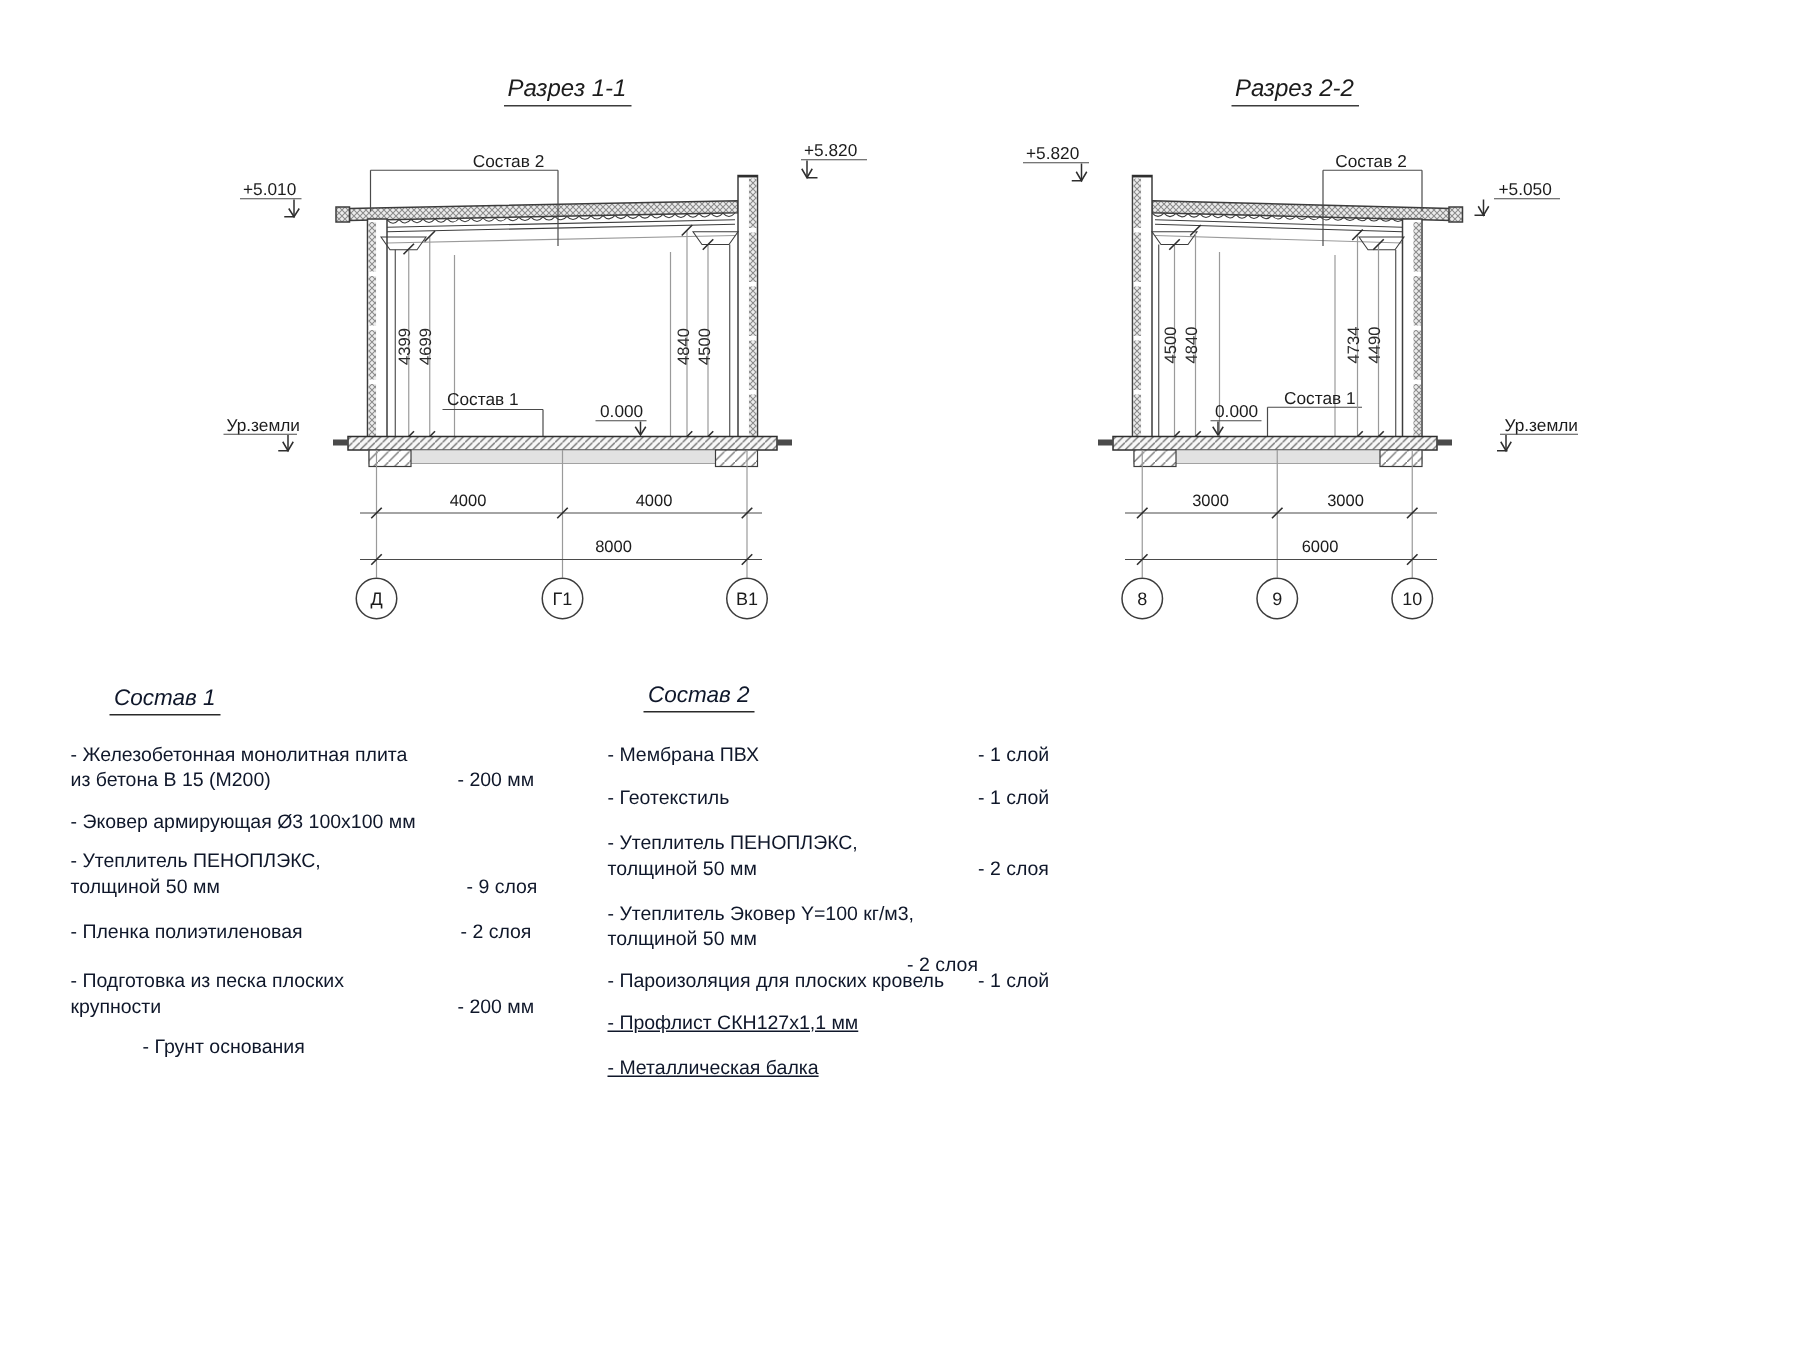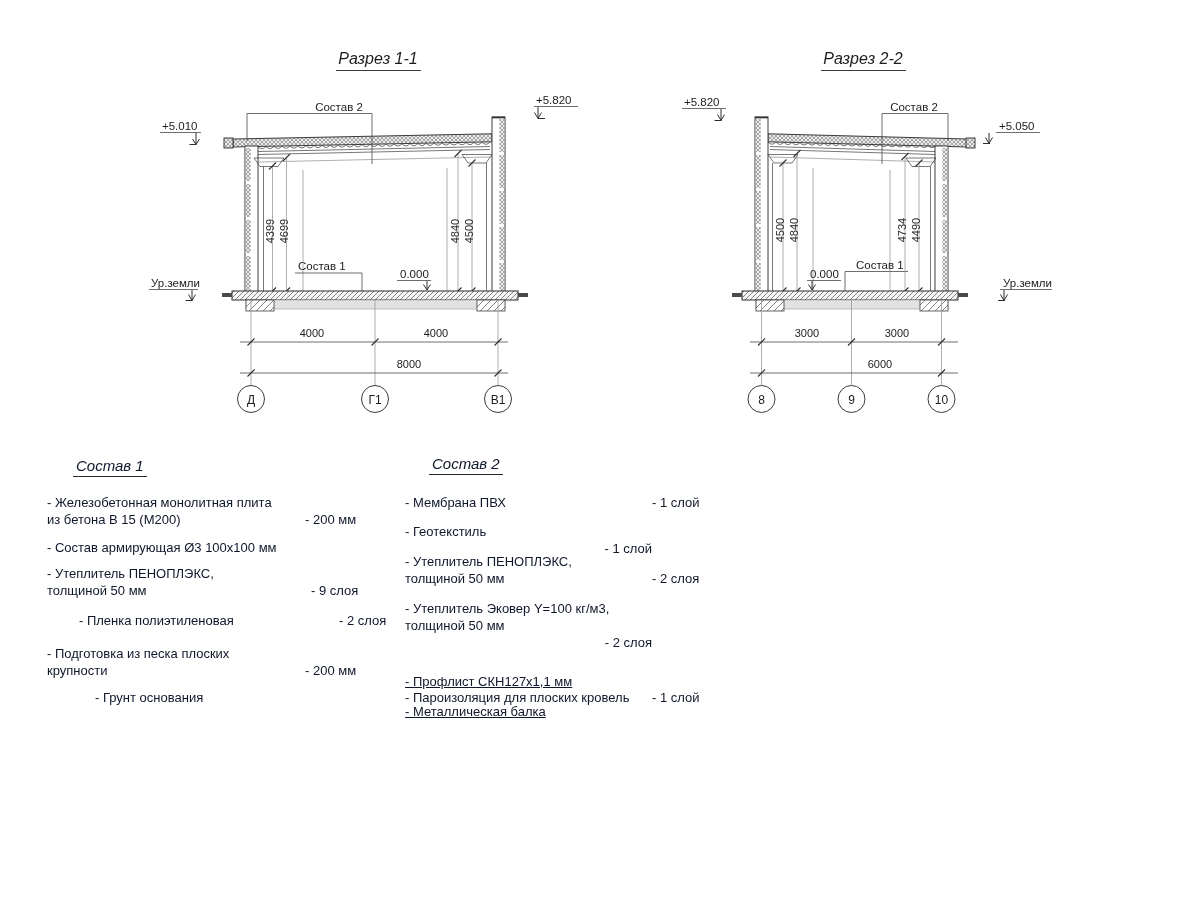--- a/index.html
+++ b/index.html
@@ -321,65 +321,65 @@
 </svg>
 
 <div class="legend" style="left:47px;top:455px;width:330px;height:270px;">
   <span class="lg-head" style="left:26px;top:2px;">Состав 1</span>
   <div class="lg-row" style="top:39px;">
         <div class="lg-name" style="width:258px;">- Железобетонная  монолитная плита
 из бетона В 15 (М200)</div>
         <div class="lg-qty">- 200 мм</div>
       </div>
   <div class="lg-row" style="top:84px;">
-        <div class="lg-name" style="width:258px;">- Состав армирующая Ø3 100х100 мм</div>
+        <div class="lg-name" style="width:258px;">- Эковер армирующая Ø3 100х100 мм</div>
         <div class="lg-qty"></div>
       </div>
   <div class="lg-row" style="top:110px;">
         <div class="lg-name" style="width:264px;">-  Утеплитель ПЕНОПЛЭКС,
   толщиной 50 мм</div>
         <div class="lg-qty">- 9 слоя</div>
       </div>
-  <div class="lg-row" style="top:157px;margin-left:32px;">
+  <div class="lg-row" style="top:157px;">
         <div class="lg-name" style="width:260px;">- Пленка полиэтиленовая</div>
         <div class="lg-qty">-  2 слоя</div>
       </div>
   <div class="lg-row" style="top:190px;">
         <div class="lg-name" style="width:258px;">- Подготовка из песка плоских
   крупности</div>
         <div class="lg-qty">- 200 мм</div>
       </div>
   <div class="lg-row" style="top:234px;margin-left:48px;">
         <div class="lg-name" style="width:258px;">- Грунт основания</div>
         <div class="lg-qty"></div>
       </div>
 </div>
 
 <div class="legend" style="left:405px;top:450px;width:310px;height:290px;">
   <span class="lg-head" style="left:24px;top:5px;">Состав 2</span>
   <div class="lg-row" style="top:44px;">
         <div class="lg-name" style="width:247px;">- Мембрана ПВХ</div>
         <div class="lg-qty">- 1 слой</div>
       </div>
-  <div class="lg-row" style="top:73px;flex-direction:column;">
+  <div class="lg-row" style="top:73px;">
         <div class="lg-name" style="width:247px;">- Геотекстиль</div>
         <div class="lg-qty">- 1 слой</div>
       </div>
   <div class="lg-row" style="top:103px;">
         <div class="lg-name" style="width:247px;">- Утеплитель ПЕНОПЛЭКС,
   толщиной 50 мм</div>
         <div class="lg-qty">- 2 слоя</div>
       </div>
   <div class="lg-row" style="top:150px;flex-direction:column;">
         <div class="lg-name" style="width:247px;">- Утеплитель Эковер Y=100 кг/м3,
   толщиной 50 мм</div>
         <div class="lg-qty">- 2 слоя</div>
       </div>
   <div class="lg-row" style="top:195px;">
-        <div class="lg-name" style="width:247px;margin-top:44px;">- Пароизоляция для плоских кровель</div>
+        <div class="lg-name" style="width:247px;">- Пароизоляция для плоских кровель</div>
         <div class="lg-qty">- 1 слой</div>
       </div>
   <div class="lg-row" style="top:223px;">
         <div class="lg-name" style="width:247px;text-decoration:underline;">- Профлист СКН127х1,1 мм</div>
         <div class="lg-qty"></div>
       </div>
   <div class="lg-row" style="top:253px;text-decoration:underline;">
         <div class="lg-name" style="width:247px;">- Металлическая балка</div>
         <div class="lg-qty"></div>
       </div>

